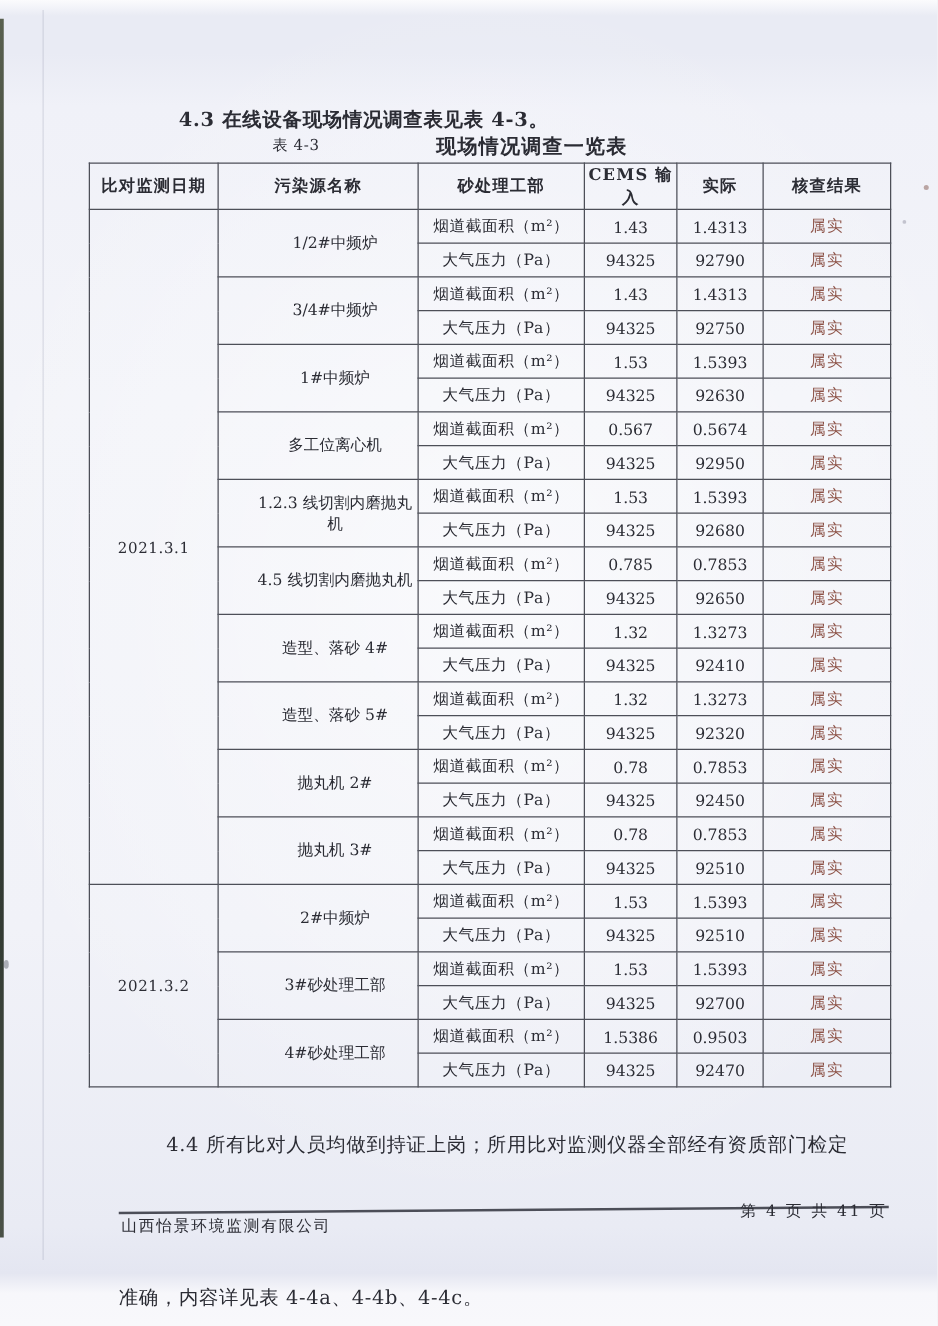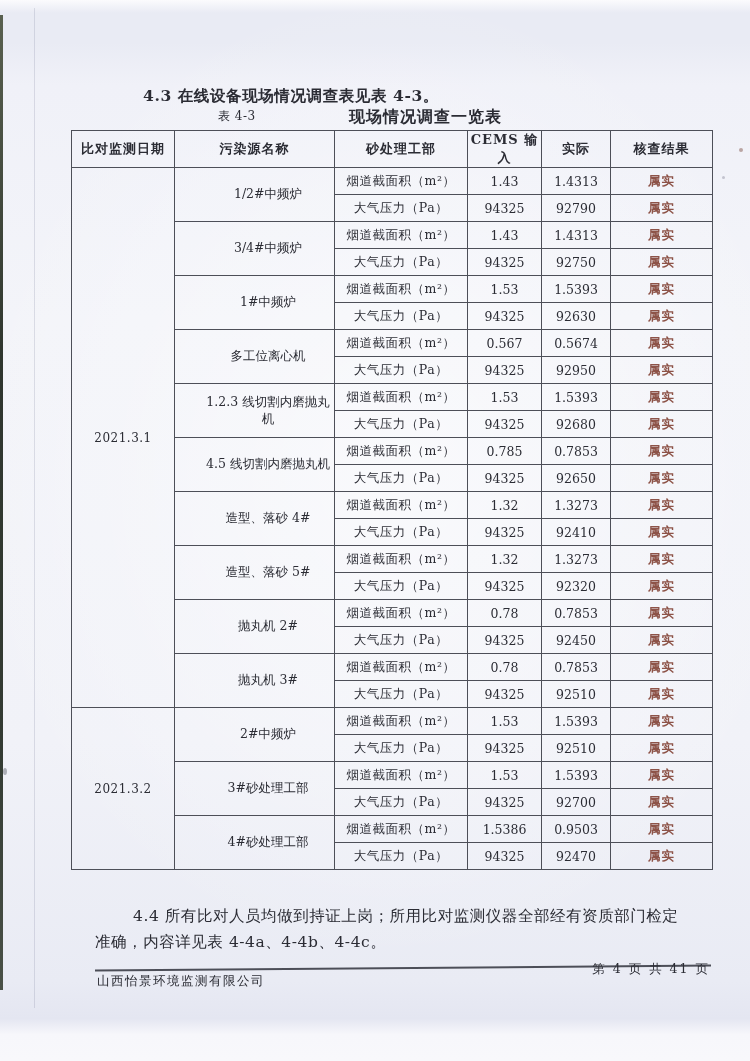--- a/index.html
+++ b/index.html
@@ -23,26 +23,26 @@
   .cap-title { position:absolute; left:349px; top:107px; font-size:16px; font-weight:bold; letter-spacing:1px; }
 
   table.tbl { position:absolute; left:71px; top:130px; width:641px;
     border-collapse:collapse; table-layout:fixed; }
   .tbl th, .tbl td { border:1px solid #4d4f58; text-align:center; vertical-align:middle; padding:0 2px; }
   .tbl th { height:30px; font-size:13px; font-weight:bold; letter-spacing:1px; }
   .tbl td { height:26px; font-size:12.5px; }
   .tbl td.date-cell { font-size:12px; letter-spacing:0.5px; }
   .tbl td.name-cell { font-size:12.5px;padding-left:29px; }
   .tbl td.param { letter-spacing:0.5px; }
-  .tbl td.result { font-weight:bold; letter-spacing:1px;margin-top:28px; }
+  .tbl td.result { font-weight:normal; letter-spacing:1px;margin-top:28px; }
 
   .p44line { position:absolute; font-size:15.5px; letter-spacing:0.55px; white-space:nowrap;margin-top:40px; }
   .p44-1 { left:133px; top:866px; }
   .p44-2 { left:95px;  top:902px; }
-  .p44-3 { left:95px;  top:892px; }
+  .p44-3 { left:95px;  top:988px; }
 
   .frule { position:absolute; left:95px; top:967px; width:616px; height:2px;
     background:#4c4e58; transform:rotate(-0.45deg); }
   .fcompany { position:absolute; left:97px; top:973px; font-size:12.5px; letter-spacing:1.5px; }
   .fpage { position:absolute; right:40px; top:961px; font-size:12.5px; letter-spacing:2px; }
 </style>
 </head>
 <body>
 
 <div class="scan">

